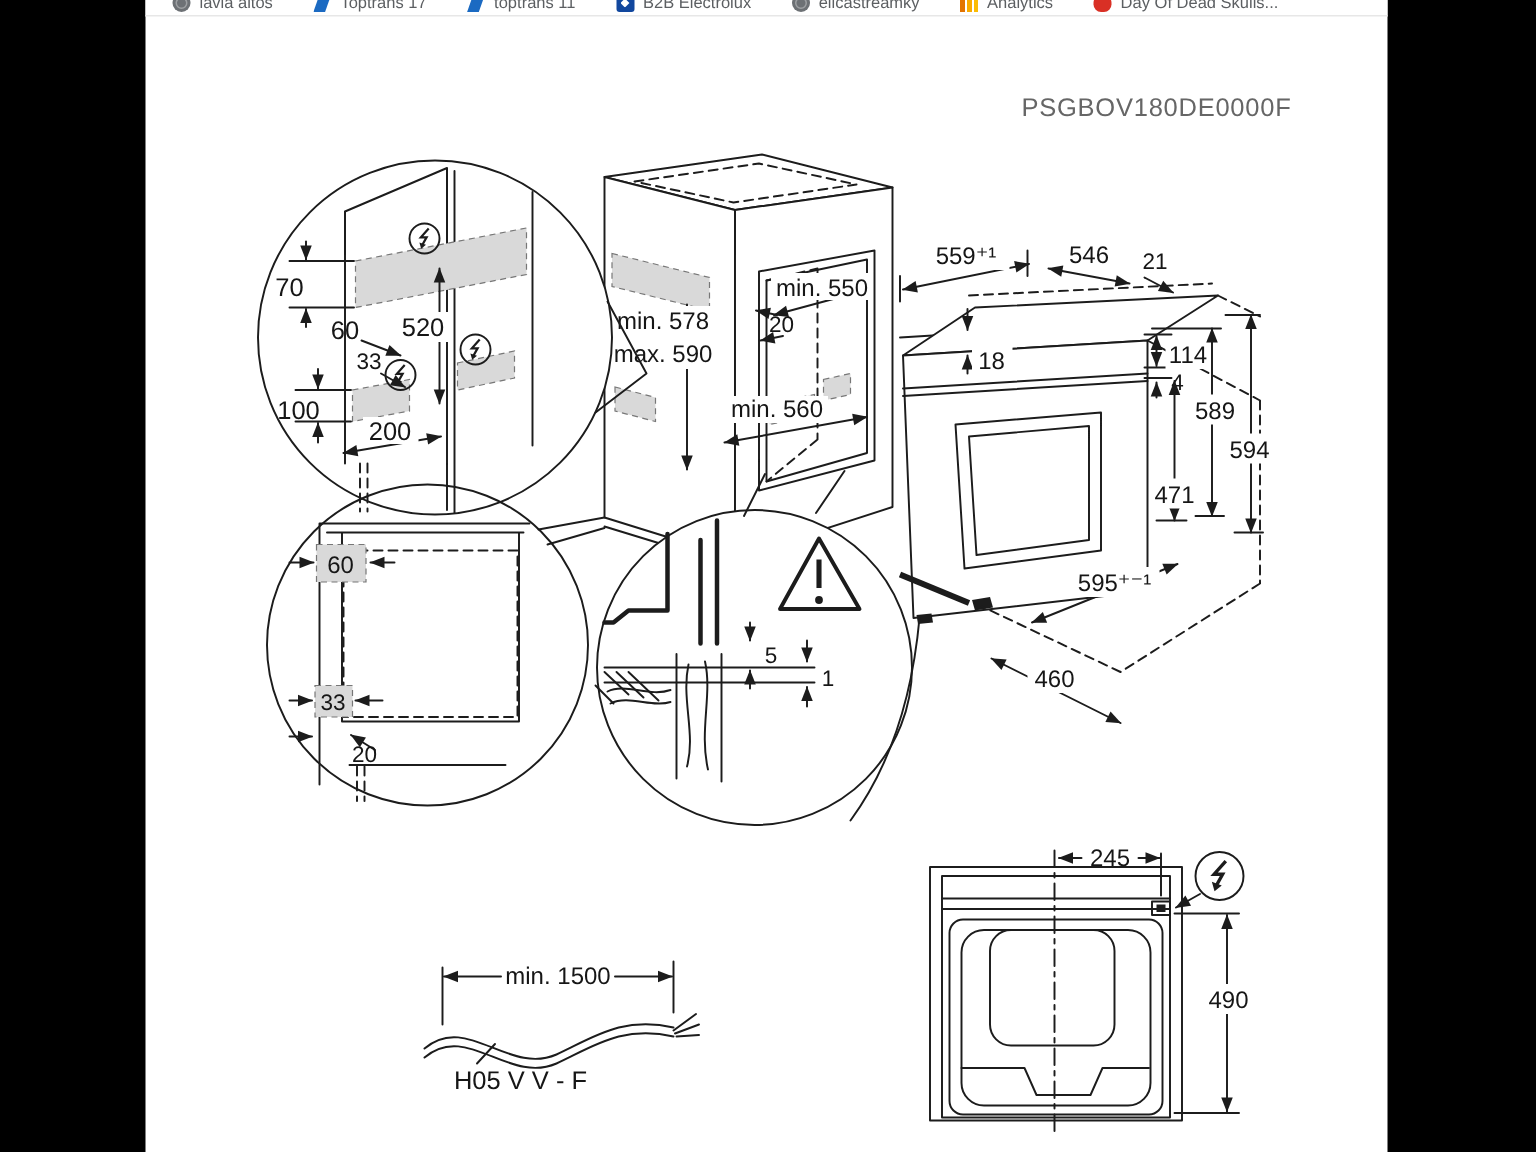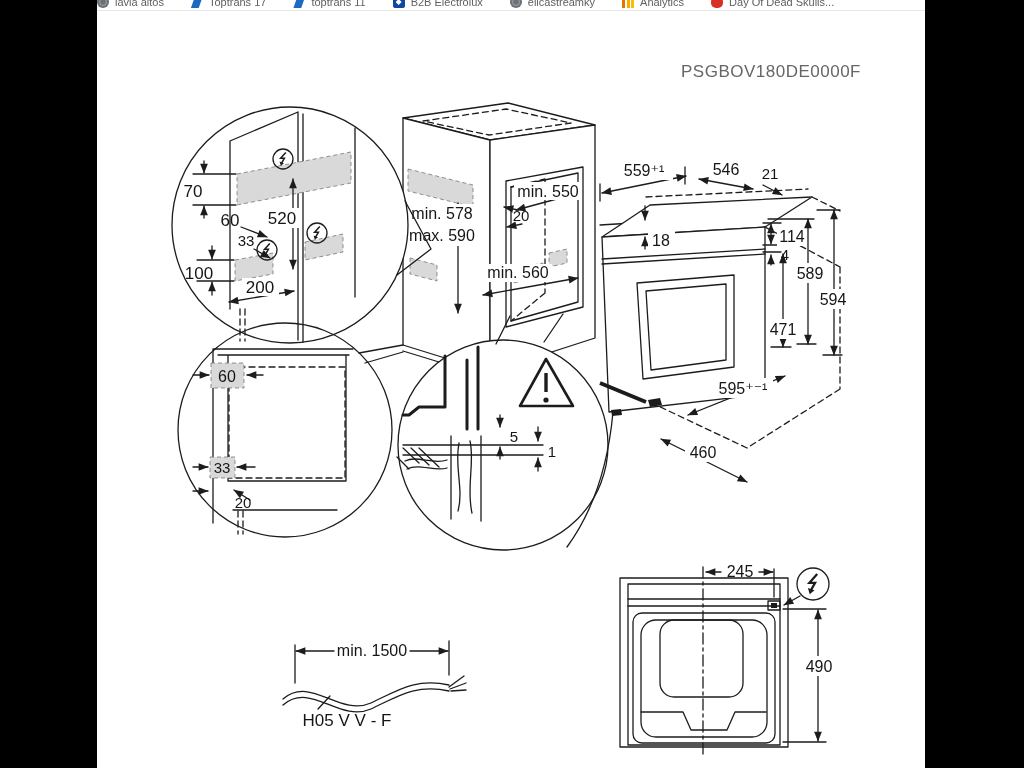--- a/index.html
+++ b/index.html
@@ -1,18 +1,18 @@
 <!DOCTYPE html>
 <html><head>
 <meta charset="utf-8">
 <style>
   html,body{margin:0;padding:0;background:#000;}
   .stage{position:relative;width:1024px;height:768px;background:#000;overflow:hidden;font-family:"Liberation Sans","DejaVu Sans",sans-serif;}
   .content{position:absolute;left:97px;top:0;width:828px;height:768px;background:#fff;}
-  .bookmarks-bar{position:absolute;left:0;top:0;width:828px;height:11px;background:#fff;border-bottom:1px solid #e7e7e7;overflow:hidden;display:flex;align-items:flex-start;box-sizing:border-box;gap:27px;}
+  .bookmarks-bar{position:absolute;left:0;top:0;width:828px;height:11px;background:#fff;border-bottom:1px solid #e7e7e7;overflow:hidden;display:flex;align-items:flex-start;padding-left:18px;box-sizing:border-box;gap:27px;}
   .bm{display:flex;align-items:center;gap:6px;transform:translateY(-7px);height:18px;flex:none;cursor:pointer;}
   .bm-label{font-size:11px;color:#5c5f62;white-space:nowrap;line-height:18px;}
   .fav{width:12px;height:12px;flex:none;position:relative;}
   .fav-globe{border-radius:50%;background:#6d7175;}
   .fav-globe::before{content:"";position:absolute;left:2px;top:2px;width:8px;height:8px;border-radius:50%;border:1px solid #ffffff55;box-sizing:border-box;}
   .fav-toptrans{background:#1b6ac2;clip-path:polygon(35% 0,100% 0,65% 100%,0 100%);}
   .fav-elux{background:#11479e;border-radius:2px;}
   .fav-elux::before{content:"";position:absolute;left:3px;top:3px;width:6px;height:6px;background:#fff;clip-path:polygon(50% 0,100% 50%,50% 100%,0 50%);}
   .fav-analytics{background:linear-gradient(90deg,#e37400 0 28%,#fff 28% 38%,#f9ab00 38% 66%,#fff 66% 76%,#fbbc04 76% 100%);}
   .fav-skull{background:#d93025;border-radius:50% 50% 42% 42%;}

